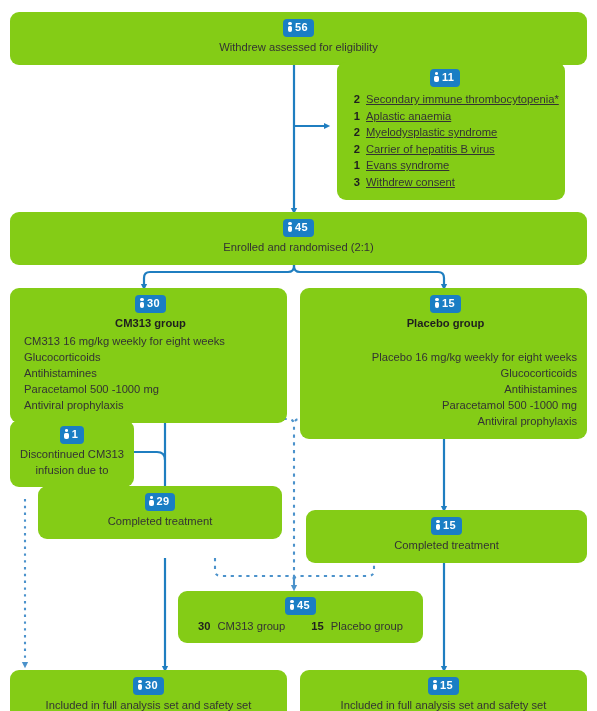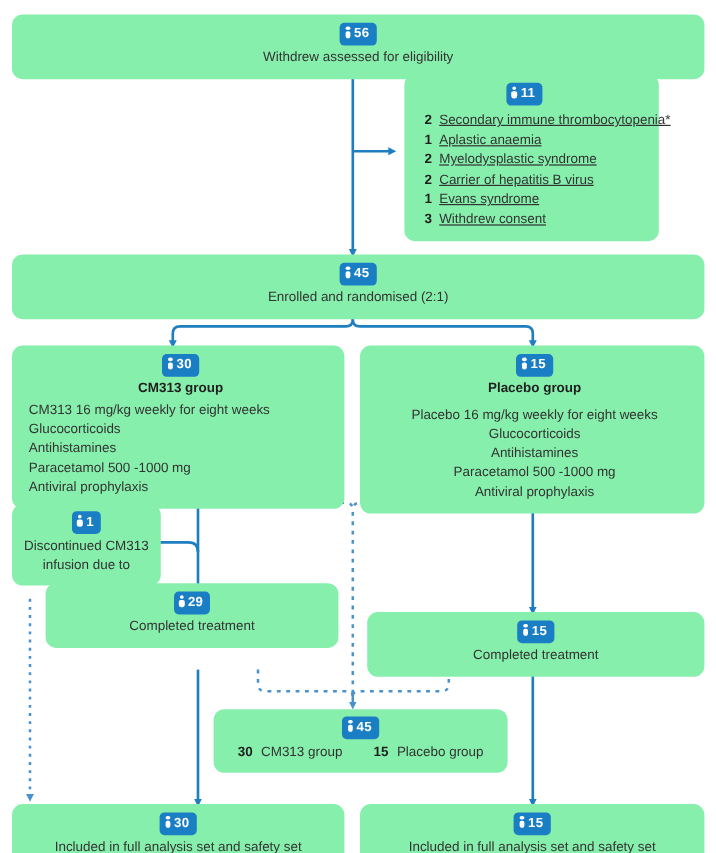--- a/index.html
+++ b/index.html
@@ -17,21 +17,21 @@
   #canvas { position: relative; width: 597px; height: 711px; }
 
   svg#wires {
     position: absolute; left: 0; top: 0;
     width: 597px; height: 711px;
     pointer-events: none;
   }
 
   .box {
     position: absolute;
-    background: #86efac;
+    background: #84cc16;
     border-radius: 9px;
     padding: 7px 10px 9px 10px;
     text-align: center;
     font-size: 11.2px;
     line-height: 1.42;
     color: #333333;
   }
 
   .badge {
     display: inline-block;
@@ -140,21 +140,21 @@
     <path d="M444,558 L444,669" stroke="#1f7ec0" stroke-width="2.2" fill="none" marker-end="url(#ah)"></path>
 
     <path d="M25,499 L25,665" stroke="#4b92cb" stroke-width="2.1" fill="none" stroke-dasharray="2.4 4.4" stroke-linecap="butt" marker-end="url(#ahd)"></path>
   </svg>
 
   <div class="box" style="left:10px; top:12px; width:577px;">
     <span class="badge"><span class="pglyph"></span><span class="num">56</span></span>
     <span class="line">Withdrew assessed for eligibility</span>
   </div>
 
-  <div class="box" style="left:337px; top:62px; width:212px; padding:7px 26px 10px 14px;">
+  <div class="box" style="left:337px; top:62px; width:228px; padding:7px 26px 10px 14px;">
     <span class="badge"><span class="pglyph"></span><span class="num">11</span></span>
     <div class="reasons">
       <div class="reason-row">
         <span class="reason-n">2</span>
         <span class="reason-t">Secondary immune thrombocytopenia*</span>
       </div>
       <div class="reason-row">
         <span class="reason-n">1</span>
         <span class="reason-t">Aplastic anaemia</span>
       </div>
@@ -190,21 +190,21 @@
       <span class="line">Glucocorticoids</span>
       <span class="line">Antihistamines</span>
       <span class="line">Paracetamol 500 -1000 mg</span>
       <span class="line">Antiviral prophylaxis</span>
     </div>
   </div>
 
   <div class="box" style="left:300px; top:288px; width:287px; padding:7px 10px 10px 14px;">
     <span class="badge"><span class="pglyph"></span><span class="num">15</span></span>
     <span class="title">Placebo group</span>
-    <div class="left-align" style="text-align:center; margin-top:6px;">
+    <div class="left-align" style="text-align:right; margin-top:18px;">
       <span class="line">Placebo 16 mg/kg weekly for eight weeks</span>
       <span class="line">Glucocorticoids</span>
       <span class="line">Antihistamines</span>
       <span class="line">Paracetamol 500 -1000 mg</span>
       <span class="line">Antiviral prophylaxis</span>
     </div>
   </div>
 
   <div class="box" style="left:10px; top:420px; width:124px; padding:6px 6px 8px 6px;">
     <span class="badge"><span class="pglyph"></span><span class="num">1</span></span>

